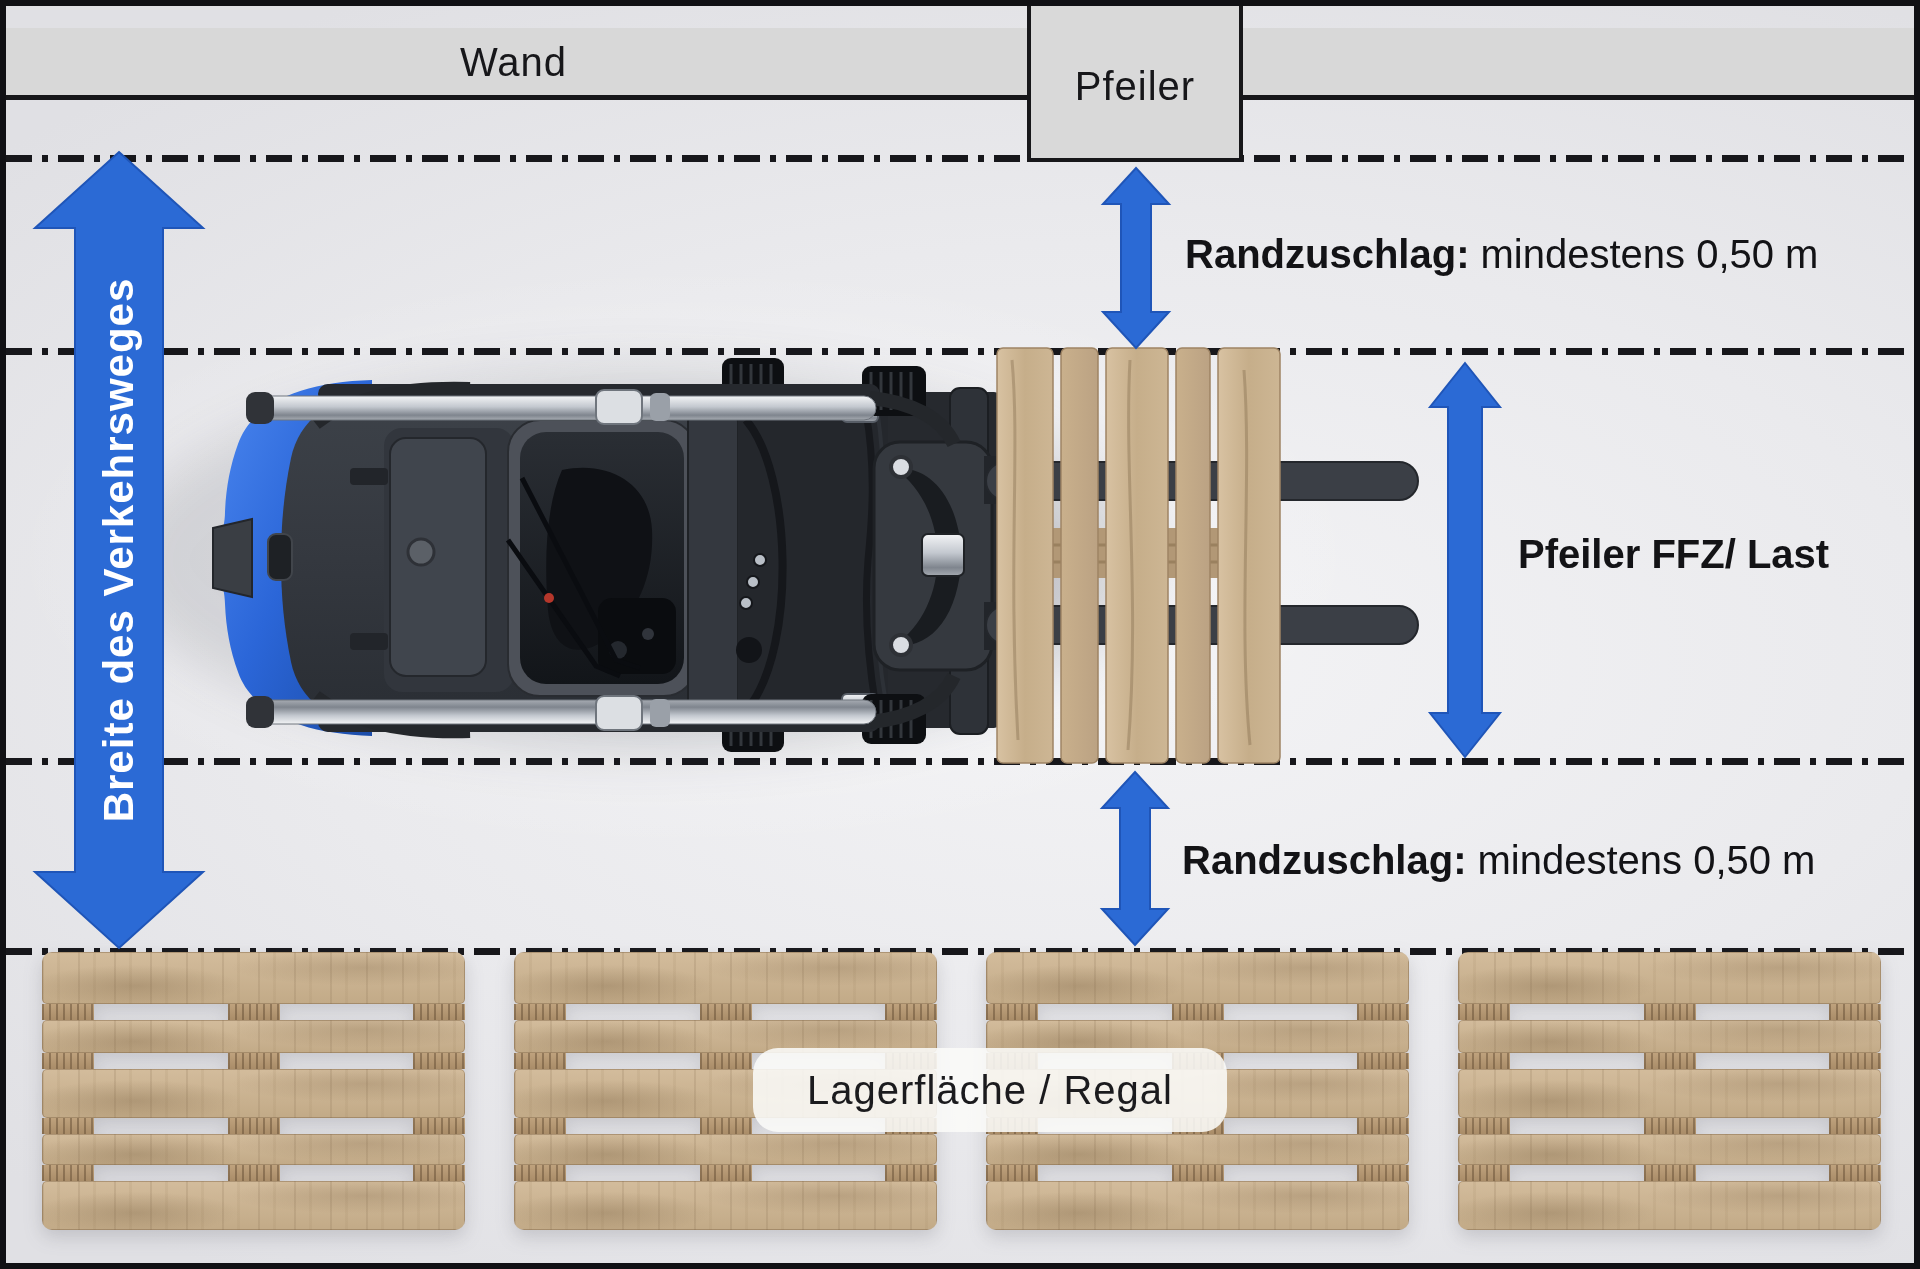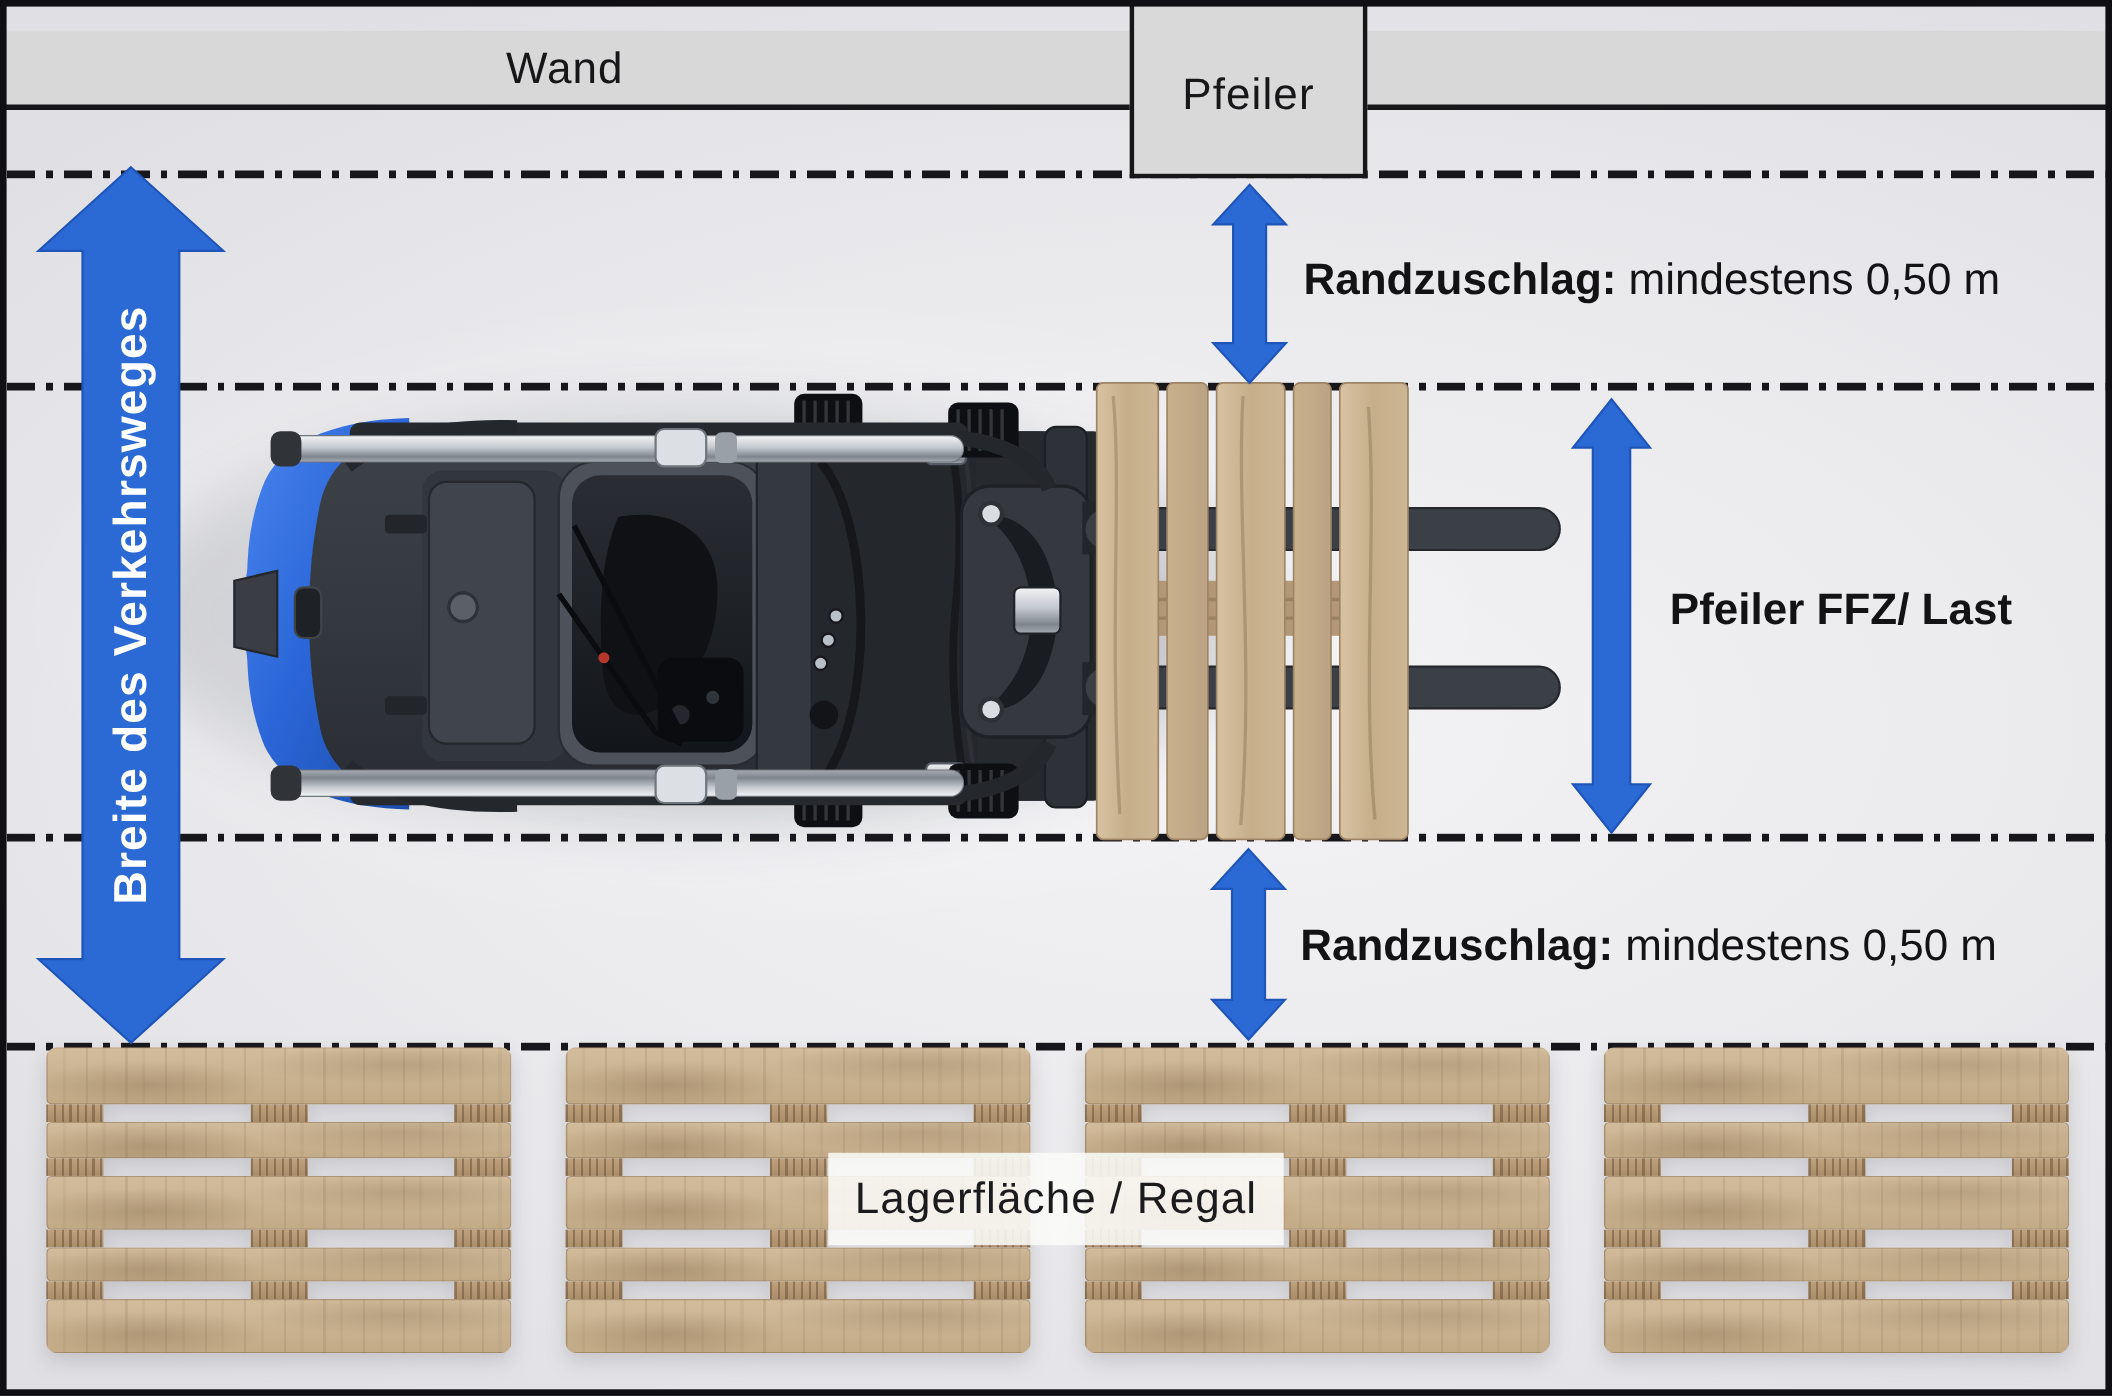--- a/index.html
+++ b/index.html
@@ -50,22 +50,22 @@
         rgba(160,135,100,.14) 15px 18px, transparent 18px 36px),
       linear-gradient(180deg,#d3bc9c,#c2aa87);}
   .pgap{position:relative;}
   .pblk{position:absolute;top:0;bottom:0;width:52px;
     background:
       repeating-linear-gradient(90deg, rgba(92,70,46,.45) 0 2px, transparent 2px 7px),
       linear-gradient(180deg,#bfa27d,#a98c68);}
   .pblk.l{left:0;} .pblk.c{left:50%;margin-left:-26px;} .pblk.r{right:0;}
 
   
-  .storage-label-box{position:absolute;left:753px;top:1048px;width:414px;height:84px;
-    background:rgba(251,251,248,.88);z-index:15;text-align:center;}
+  .storage-label-box{position:absolute;left:753px;top:1048px;width:474px;height:84px;
+    background:rgba(251,251,248,.88);z-index:15;text-align:center;border-radius:25px;}
   .storage-label{line-height:84px;font-size:40px;letter-spacing:1px;color:#1b1b1e;}
 </style>
 </head>
 <body>
 
 <div class="stage">
 
   <div class="dashline l1"></div>
   <div class="dashline l2"></div>
   <div class="dashline l3"></div>

